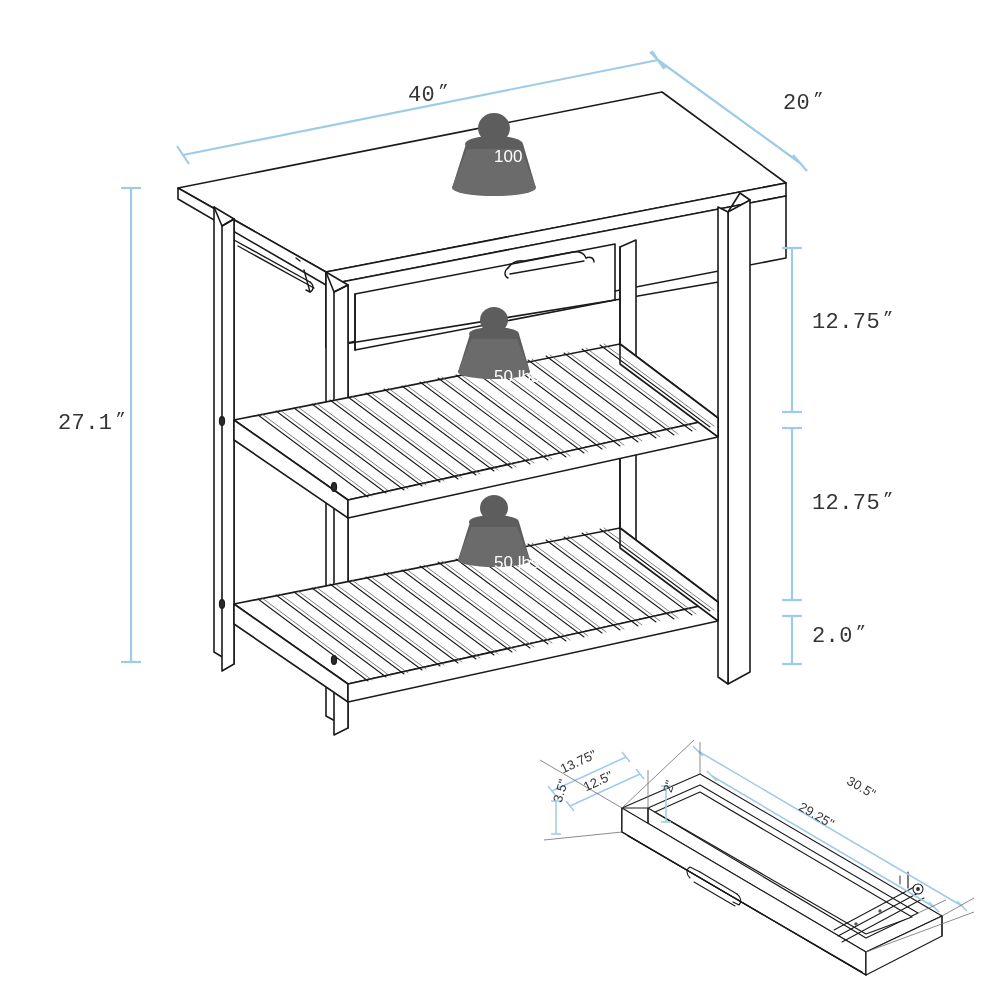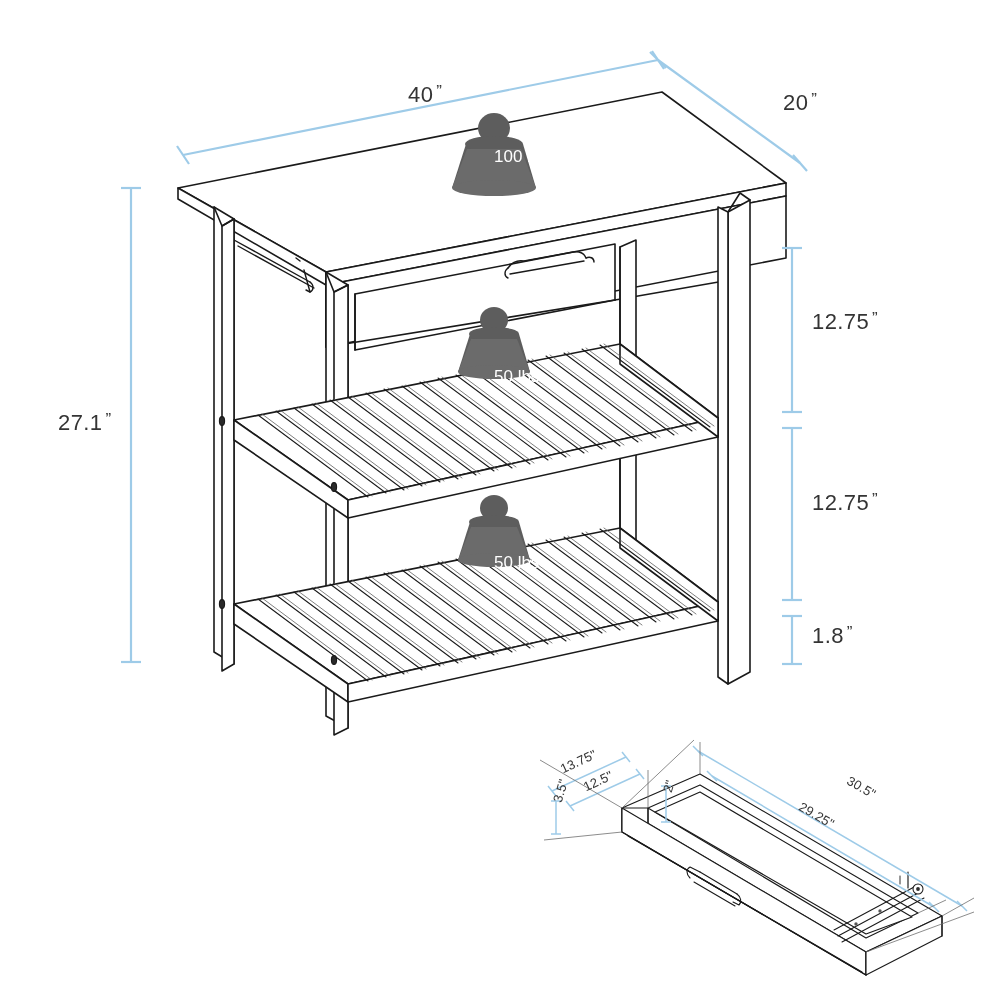--- a/index.html
+++ b/index.html
@@ -29,20 +29,21 @@
   }
   .dim-label {
     position: absolute;
     color: #343434;
     white-space: nowrap;
     font-family: "Liberation Sans", sans-serif;
   }
   .dim-main {
     font-size: 22px;
     letter-spacing: 0.4px;
+    font-family: Liberation Mono, monospace;
   }
   .dim-main .unit {
     font-size: 17px;
     vertical-align: 5px;
     margin-left: 3px;
   }
   .dim-small {
     font-size: 13px;
     letter-spacing: 0.2px;
     transform-origin: left center;
@@ -402,21 +403,21 @@
 
   <div class="dim-label dim-main" style="left:812px; top:309px;">
     <span>12.75</span><span class="unit">”</span>
   </div>
 
   <div class="dim-label dim-main" style="left:812px; top:490px;">
     <span>12.75</span><span class="unit">”</span>
   </div>
 
   <div class="dim-label dim-main" style="left:812px; top:623px;">
-    <span>1.8</span><span class="unit">”</span>
+    <span>2.0</span><span class="unit">”</span>
   </div>
 
   <div class="weight-label" style="left:494px; top:147px; width:0; transform:translateX(-50%);">100 lbs</div>
   <div class="weight-label" style="left:494px; top:367px; width:0; transform:translateX(-50%);">50 lbs</div>
   <div class="weight-label" style="left:494px; top:553px; width:0; transform:translateX(-50%);">50 lbs</div>
 
   <div class="dim-label dim-small" style="left:561px; top:762px; transform:rotate(-25deg);">13.75"</div>
 
   <div class="dim-label dim-small" style="left:584px; top:780px; transform:rotate(-25deg);">12.5"</div>
 

